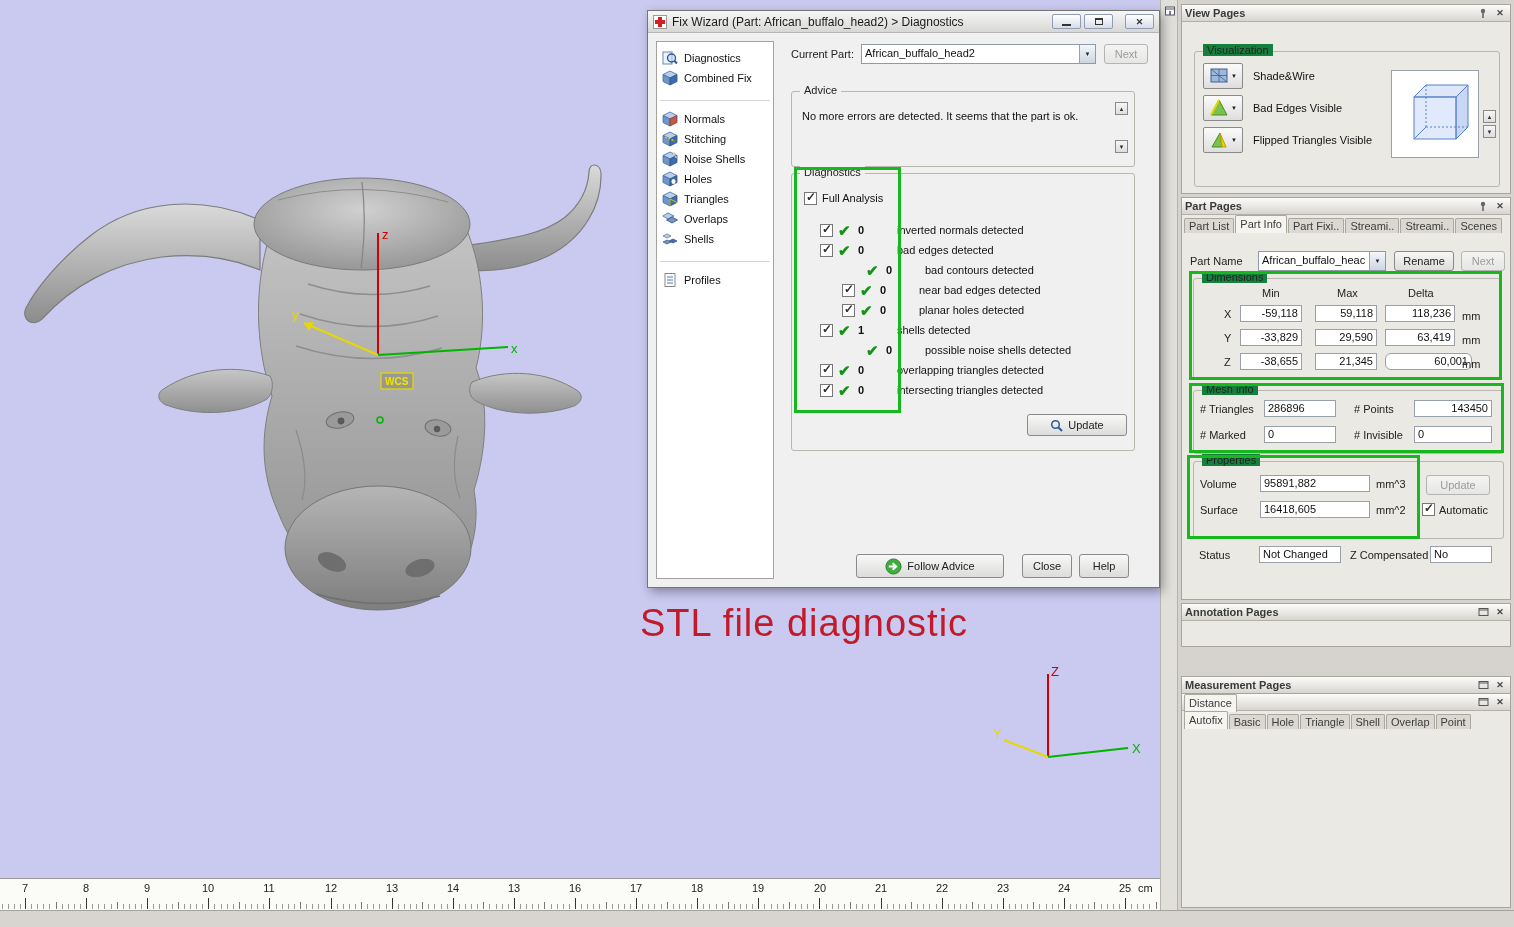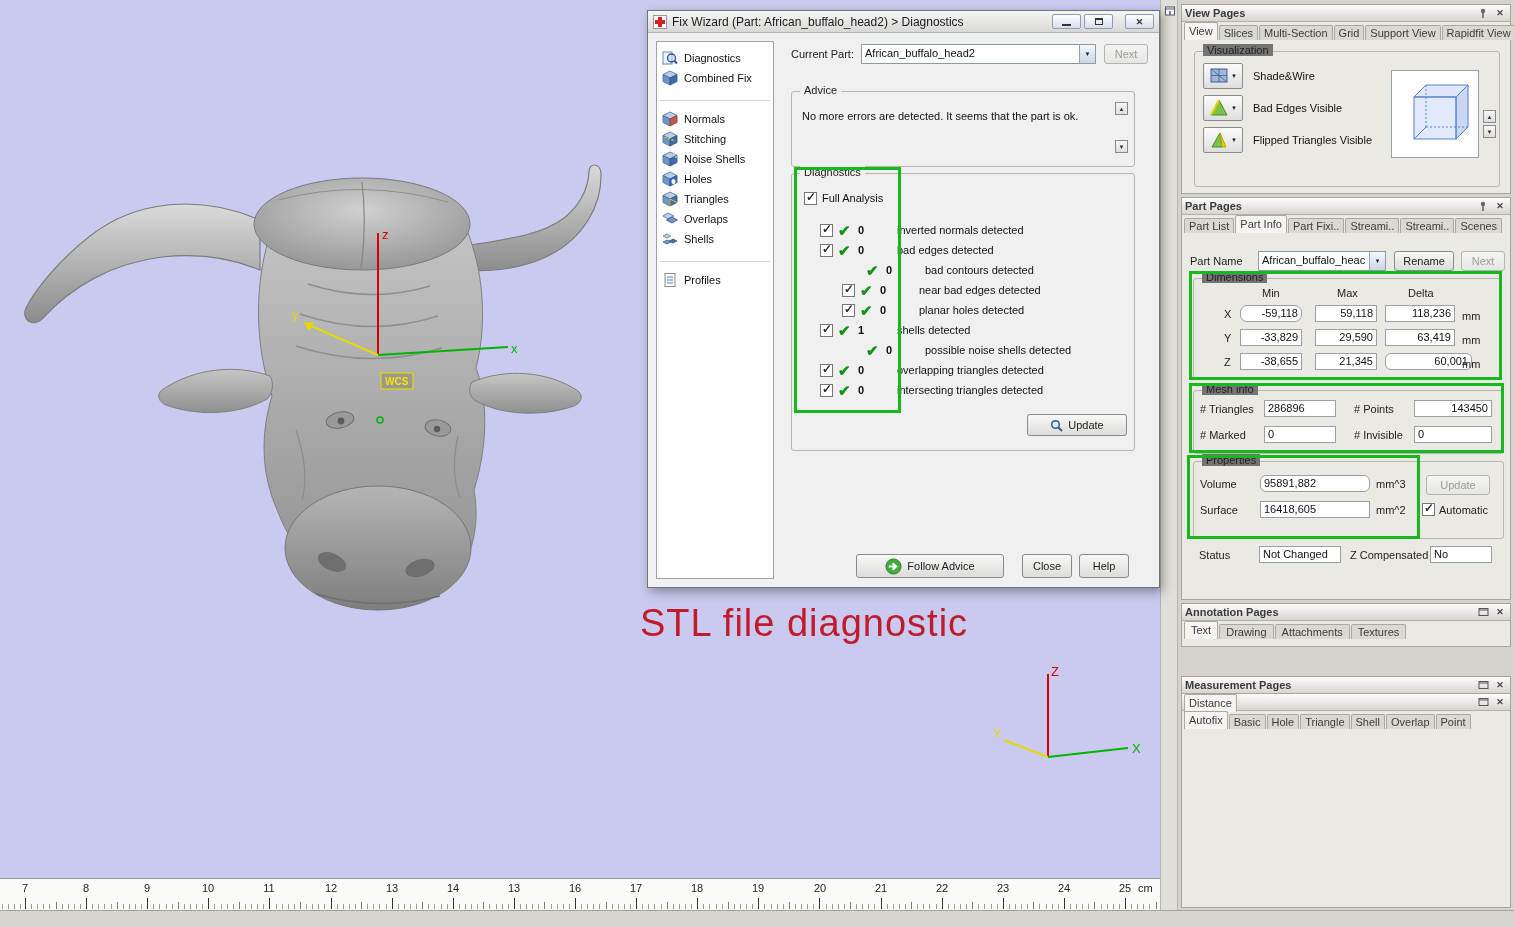--- a/index.html
+++ b/index.html
@@ -38,21 +38,21 @@
   .panel { position:absolute; left:1181px; width:330px; background:#ebe9e4; border:1px solid #a8a59f; }
   .panel-header { height:17px; display:flex; align-items:center; gap:3px; padding:0 3px; background:linear-gradient(#fcfcfb,#d8d5cf); border-bottom:1px solid #b3b0aa; font-weight:bold; color:#3a3a3a; }
   .panel-title { flex:1; font-size:11px; }
   .hicon { width:14px; height:13px; display:flex; align-items:center; justify-content:center; font-size:9px; color:#444; }
   .tabs { display:flex; align-items:flex-end; height:18px; margin-left:2px; }
   .tab { font-size:11px; color:#3c3c3c; padding:1px 6px 2px; background:#dbd8d2; border:1px solid #aaa79f; border-bottom:none; border-radius:2px 2px 0 0; margin-right:1px; height:15px; line-height:12px; white-space:nowrap; }
   .tab.active { background:#f5f4f1; height:18px; line-height:15px; position:relative; z-index:2; }
   .tabs.tight .tab { padding:1px 4px 2px; }
 
   .groupbox { position:absolute; border:1px solid #b9b6af; border-radius:3px; }
-  .gb-label { position:absolute; top:-8px; left:8px; background:#737373; padding:0 4px; font-size:11px; color:#222; white-space:nowrap; }
+  .gb-label { position:absolute; top:-8px; left:8px; background:#15803d; padding:0 4px; font-size:11px; color:#222; white-space:nowrap; }
   .dialog .gb-label { background:#f0f0f0; }
 
   .lbl { position:absolute; font-size:11px; color:#222; white-space:nowrap; }
   .field { position:absolute; background:#fff; border:1px solid #9aa0a8; font-size:11px; padding:1px 3px; height:17px; line-height:13px; overflow:hidden; white-space:nowrap; }
   .field.num { text-align:right; }
   .btn { position:absolute; display:flex; align-items:center; justify-content:center; gap:5px; font-size:11px; color:#222; background:linear-gradient(#f8f8f8,#dcdcda); border:1px solid #8a8a8a; border-radius:3px; cursor:default; }
   .btn.disabled { color:#9c9c9c; border-color:#b4b4b4; background:linear-gradient(#f4f4f3,#e6e6e4); }
   .combo { position:absolute; display:flex; background:#fff; border:1px solid #8f9aa8; height:20px; }
   .combo-val { flex:1; font-size:11px; padding:2px 3px; white-space:nowrap; overflow:hidden; }
   .combo-btn { width:16px; display:flex; align-items:center; justify-content:center; font-size:6px; color:#223; background:linear-gradient(#f4f7fb,#ccd5e0); border-left:1px solid #95a2b2; }
@@ -201,28 +201,20 @@
     <div class="panel-header">
       <span class="panel-title">View Pages</span>
       <span class="hicon">
           <svg width="10" height="11" viewBox="0 0 10 11">
             <circle cx="5" cy="3" r="2.2" fill="#666"></circle>
             <line x1="5" y1="5" x2="5" y2="10" stroke="#555" stroke-width="1.4"></line>
           </svg>
         </span>
       <span class="hicon">✕</span>
     </div>
-    <div class="tabs tight">
-      <span class="tab active">View</span>
-      <span class="tab">Slices</span>
-      <span class="tab">Multi-Section</span>
-      <span class="tab">Grid</span>
-      <span class="tab">Support View</span>
-      <span class="tab">Rapidfit View</span>
-    </div>
     <div class="groupbox" style="left:12px;top:46px;width:306px;height:136px;">
       <span class="gb-label">Visualization</span>
       <div class="viz-row" style="top:10px;">
         <span class="viz-btn">
           <svg width="20" height="20" viewBox="0 0 20 20">
               <rect x="2" y="3" width="16" height="13" fill="#9db8dd" stroke="#44608a"></rect>
               <path d="M2 3 L18 16 M10 3 L10 16 M2 9.5 H18" stroke="#44608a" stroke-width="0.8" fill="none"></path>
             </svg>
           <span class="viz-arrow">▼</span>
         </span>
@@ -290,21 +282,21 @@
     <span class="btn" style="left:212px;top:53px;width:60px;height:20px;">Rename</span>
     <span class="btn disabled" style="left:279px;top:53px;width:44px;height:20px;">Next</span>
 
     <div class="groupbox" style="left:11px;top:80px;width:308px;height:102px;">
       <span class="gb-label">Dimensions</span>
       <span class="lbl" style="left:68px;top:8px;">Min</span>
       <span class="lbl" style="left:143px;top:8px;">Max</span>
       <span class="lbl" style="left:214px;top:8px;">Delta</span>
 
       <span class="lbl" style="left:30px;top:29px;">X</span>
-      <span class="field num" style="left:46px;top:26px;width:62px;border-radius:7px;">-59,118</span>
+      <span class="field num" style="left:46px;top:26px;width:62px;">-59,118</span>
       <span class="field num" style="left:121px;top:26px;width:62px;">59,118</span>
       <span class="field num" style="left:191px;top:26px;width:70px;">118,236</span>
       <span class="lbl" style="left:268px;top:31px;">mm</span>
 
       <span class="lbl" style="left:30px;top:53px;">Y</span>
       <span class="field num" style="left:46px;top:50px;width:62px;">-33,829</span>
       <span class="field num" style="left:121px;top:50px;width:62px;">29,590</span>
       <span class="field num" style="left:191px;top:50px;width:70px;">63,419</span>
       <span class="lbl" style="left:268px;top:55px;">mm</span>
 
@@ -323,21 +315,21 @@
       <span class="field" style="left:220px;top:9px;width:78px;text-align:right;">143450</span>
       <span class="lbl" style="left:6px;top:38px;"># Marked</span>
       <span class="field" style="left:70px;top:35px;width:72px;">0</span>
       <span class="lbl" style="left:160px;top:38px;"># Invisible</span>
       <span class="field" style="left:220px;top:35px;width:78px;">0</span>
     </div>
 
     <div class="groupbox" style="left:11px;top:263px;width:311px;height:78px;">
       <span class="gb-label">Properties</span>
       <span class="lbl" style="left:6px;top:16px;">Volume</span>
-      <span class="field" style="left:66px;top:13px;width:110px;border-radius:6px;">95891,882</span>
+      <span class="field" style="left:66px;top:13px;width:110px;">95891,882</span>
       <span class="lbl" style="left:182px;top:16px;">mm^3</span>
       <span class="btn disabled" style="left:232px;top:13px;width:64px;height:20px;">Update</span>
       <span class="lbl" style="left:6px;top:42px;">Surface</span>
       <span class="field" style="left:66px;top:39px;width:110px;">16418,605</span>
       <span class="lbl" style="left:182px;top:42px;">mm^2</span>
       <span class="chk" style="position:absolute;left:228px;top:41px;">
           <span class="chkmark">✓</span>
         </span>
       <span class="lbl" style="left:245px;top:42px;">Automatic</span>
     </div>
@@ -351,26 +343,20 @@
   <div class="panel" style="top:603px;height:44px;">
     <div class="panel-header">
       <span class="panel-title">Annotation Pages</span>
       <span class="hicon">
           <svg width="11" height="10" viewBox="0 0 11 10">
             <rect x="1" y="1.5" width="9" height="7" fill="none" stroke="#555"></rect>
             <line x1="1" y1="3" x2="10" y2="3" stroke="#555"></line>
           </svg>
         </span>
       <span class="hicon">✕</span>
-    </div>
-    <div class="tabs">
-      <span class="tab active">Text</span>
-      <span class="tab">Drawing</span>
-      <span class="tab">Attachments</span>
-      <span class="tab">Textures</span>
     </div>
   </div>
 
   <div class="panel" style="top:648px;height:44px;margin-top:28px;">
     <div class="panel-header">
       <span class="panel-title">Measurement Pages</span>
       <span class="hicon">
           <svg width="11" height="10" viewBox="0 0 11 10">
             <rect x="1" y="1.5" width="9" height="7" fill="none" stroke="#555"></rect>
             <line x1="1" y1="3" x2="10" y2="3" stroke="#555"></line>

